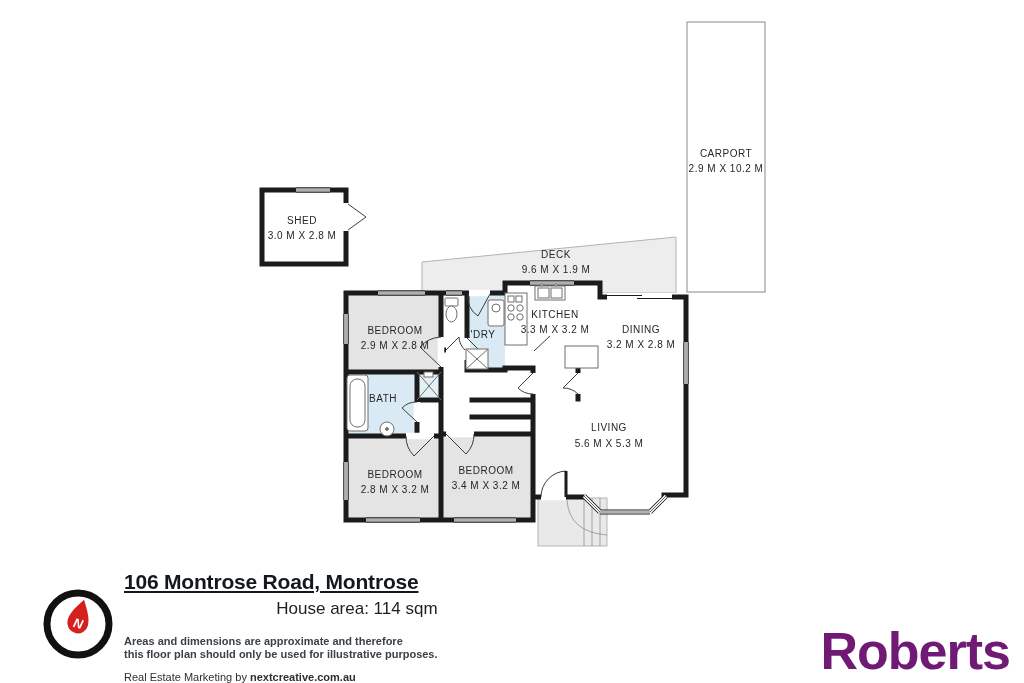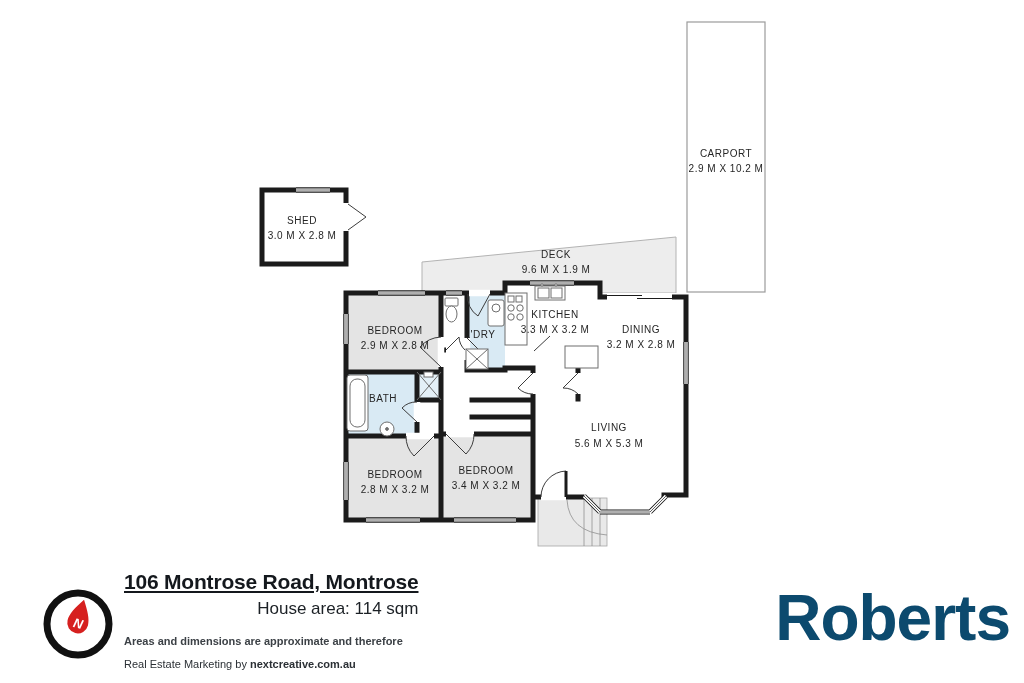--- a/index.html
+++ b/index.html
@@ -11,22 +11,22 @@
   .room-label{font-size:10px;fill:#252525;letter-spacing:.5px;text-anchor:middle;}
   .footer{position:absolute;left:40px;top:586px;display:flex;align-items:flex-start;}
   .compass{width:76px;height:76px;flex:0 0 auto;}
   .footer-text{margin-left:8px;margin-top:-16px;}
   .address{font-size:21px;font-weight:700;color:#14181d;letter-spacing:-.2px;text-decoration:underline;}
   .area{font-size:17px;color:#1b2025;margin-top:5px;text-align:right;}
   .disclaimer{font-size:11px;color:#3c4146;line-height:1.2;margin-top:16px;font-weight:bold;}
   .credit{font-size:11px;color:#2b3035;margin-top:10px;}
   .credit .brand-strong{font-weight:700;}
   .logo{
-    position:absolute;right:14px;top:586px;font-size:64px;font-weight:700;
-    color:#0c4a6e;letter-spacing:-1px;line-height:1;
+    position:absolute;right:14px;top:625px;font-size:52px;font-weight:700;
+    color:#701a75;letter-spacing:-1px;line-height:1;
   }
 </style>
 </head>
 <body>
 
 <svg id="plan" width="1024" height="565" viewBox="0 0 1024 565">
 
   <g>
     <rect x="687" y="22" width="78" height="270" fill="#ffffff" stroke="#9b9b9b" stroke-width="1.2"></rect>
   </g>
@@ -169,20 +169,21 @@
     <g transform="rotate(14 38 38)">
       <path d="M38,13 C44,23 48,30 48,37 a10.5,10.5 0 1,1 -21,0 C27,30 31,23 38,13 Z" fill="#d6201f"></path>
       <text x="38" y="42" text-anchor="middle" font-size="13" font-style="italic" font-weight="bold" fill="#ffffff">N</text>
     </g>
   </svg>
   <div class="footer-text">
     <div class="address">106 Montrose Road, Montrose</div>
     <div class="area">House area: 114 sqm</div>
     <div class="disclaimer">
       <div>Areas and dimensions are approximate and therefore</div>
+      <div>this floor plan should only be used for illustrative purposes.</div>
     </div>
     <div class="credit">
       <span>Real Estate Marketing by </span><span class="brand-strong">nextcreative.com.au</span>
     </div>
   </div>
 </div>
 
 <div class="logo">Roberts</div>
 
 </body></html>

